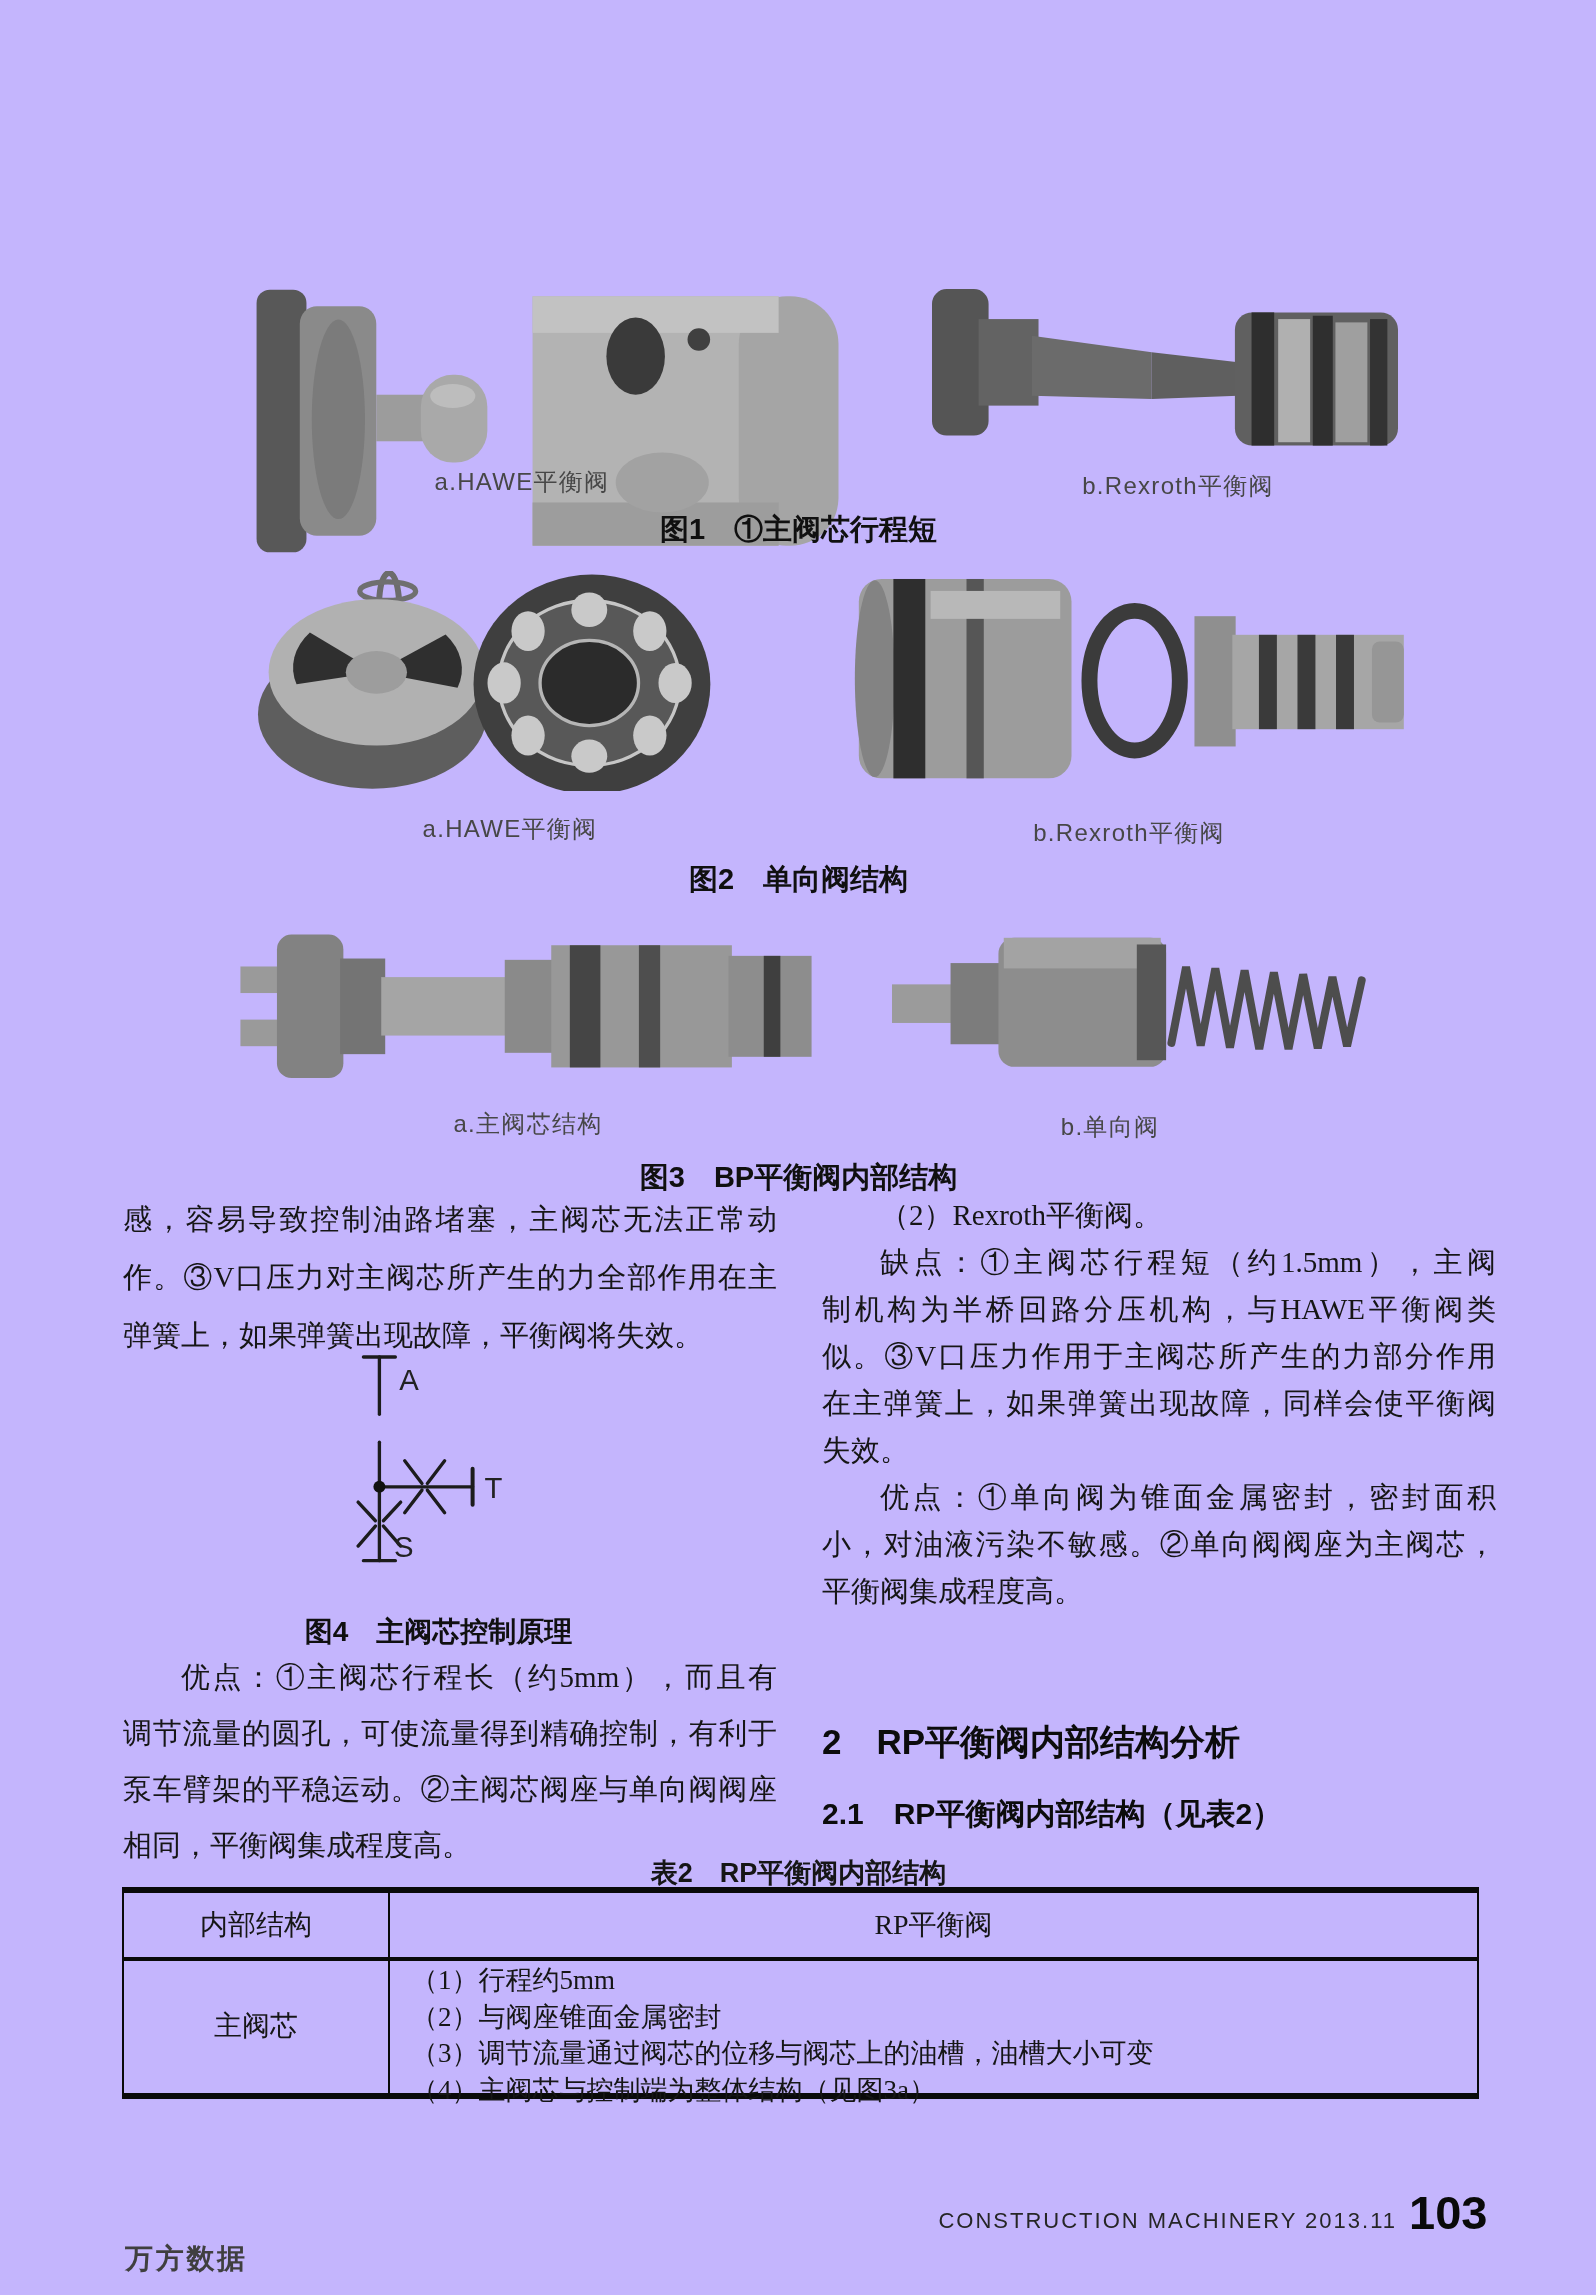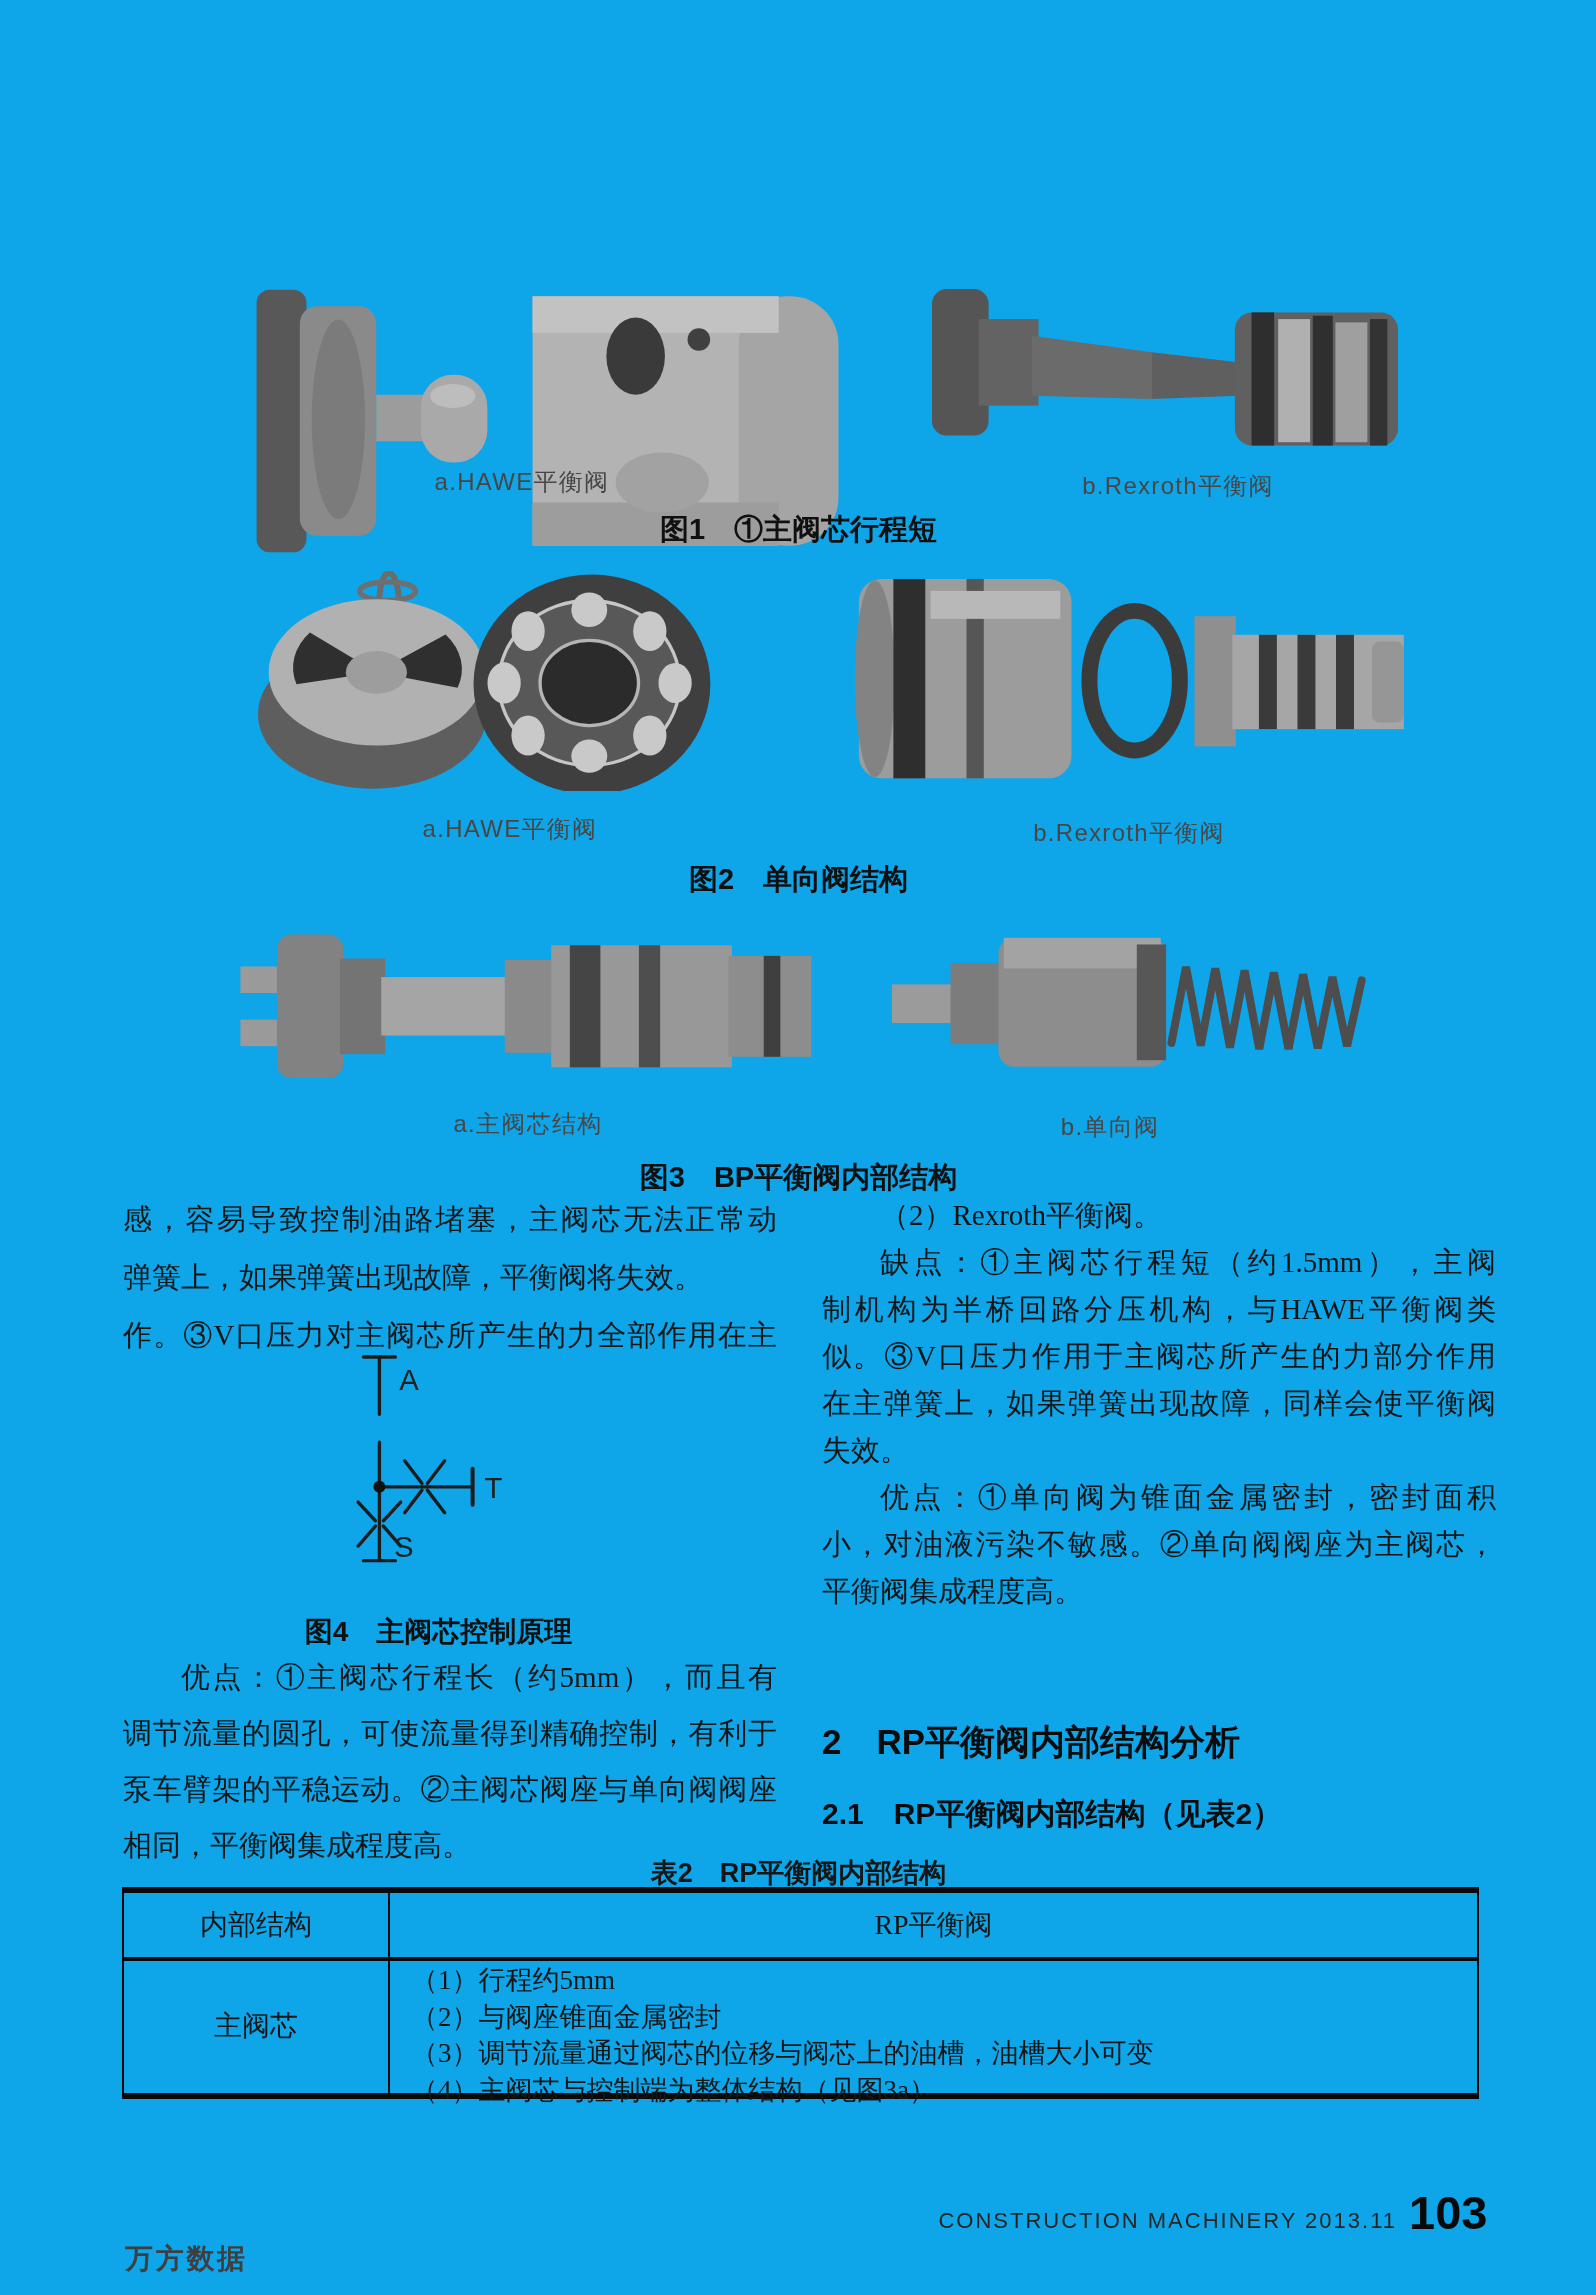--- a/index.html
+++ b/index.html
@@ -1,16 +1,16 @@
 <!DOCTYPE html>
 <html style="font-size:10.6px"><head>
 <meta charset="utf-8">
 <style>
   html,body{margin:0;padding:0;background:#e8e8e8;}
-  .page{position:relative;width:1597px;height:2295px;background:#0ea5e9;
+  .page{position:relative;width:1597px;height:2295px;background:#c4b5fd;
         font-family:"Liberation Serif",serif;color:#161616;overflow:hidden;}
   .abs{position:absolute;}
   
   .lline{width:654px;height:58px;line-height:58px;font-size:29px;white-space:nowrap;}
   .rline{width:674px;height:47px;line-height:47px;font-size:29px;white-space:nowrap;}
   .j{text-align:justify;text-align-last:justify;white-space:normal;}
   .ind{text-indent:2em;}
   
   .photocap{width:426px;text-align:center;font-family:"Liberation Sans",sans-serif;
             font-size:24px;color:#474747;letter-spacing:1.3px;}
@@ -140,22 +140,22 @@
     <rect x="368" y="44" width="44" height="174" fill="#575757"></rect>
     <polyline points="420,192 442,78 464,196 486,80 508,199 530,83 552,201 574,86 596,201 618,89 640,200 662,93 684,197 706,98" fill="none" stroke="#4d4d4d" stroke-width="12" stroke-linecap="round"></polyline>
   </svg>
 
   <div class="abs photocap" style="left:315px;top:1108px">a.主阀芯结构</div>
   <div class="abs photocap" style="left:897px;top:1111px">b.单向阀</div>
   <div class="abs figtitle" style="top:1158px">图3　BP平衡阀内部结构</div>
 
   <div class="abs" style="left:123px;top:1190px;width:654px;">
     <div class="lline j">感，容易导致控制油路堵塞，主阀芯无法正常动</div>
+    <div class="lline j">作。③V口压力对主阀芯所产生的力全部作用在主</div>
     <div class="lline">弹簧上，如果弹簧出现故障，平衡阀将失效。</div>
-    <div class="lline j">作。③V口压力对主阀芯所产生的力全部作用在主</div>
   </div>
 
   <svg class="abs" style="left:306px;top:1349px" width="240" height="233" viewBox="0 0 360 350">
     <g stroke="#1c1c1c" stroke-width="5" stroke-linecap="round" fill="none">
       <path d="M86,12 H134"></path>
       <path d="M110,12 V98"></path>
       <path d="M110,140 V207"></path>
       <path d="M110,207 H250"></path>
       <path d="M148,168 L174,202"></path>
       <path d="M148,246 L174,212"></path>

